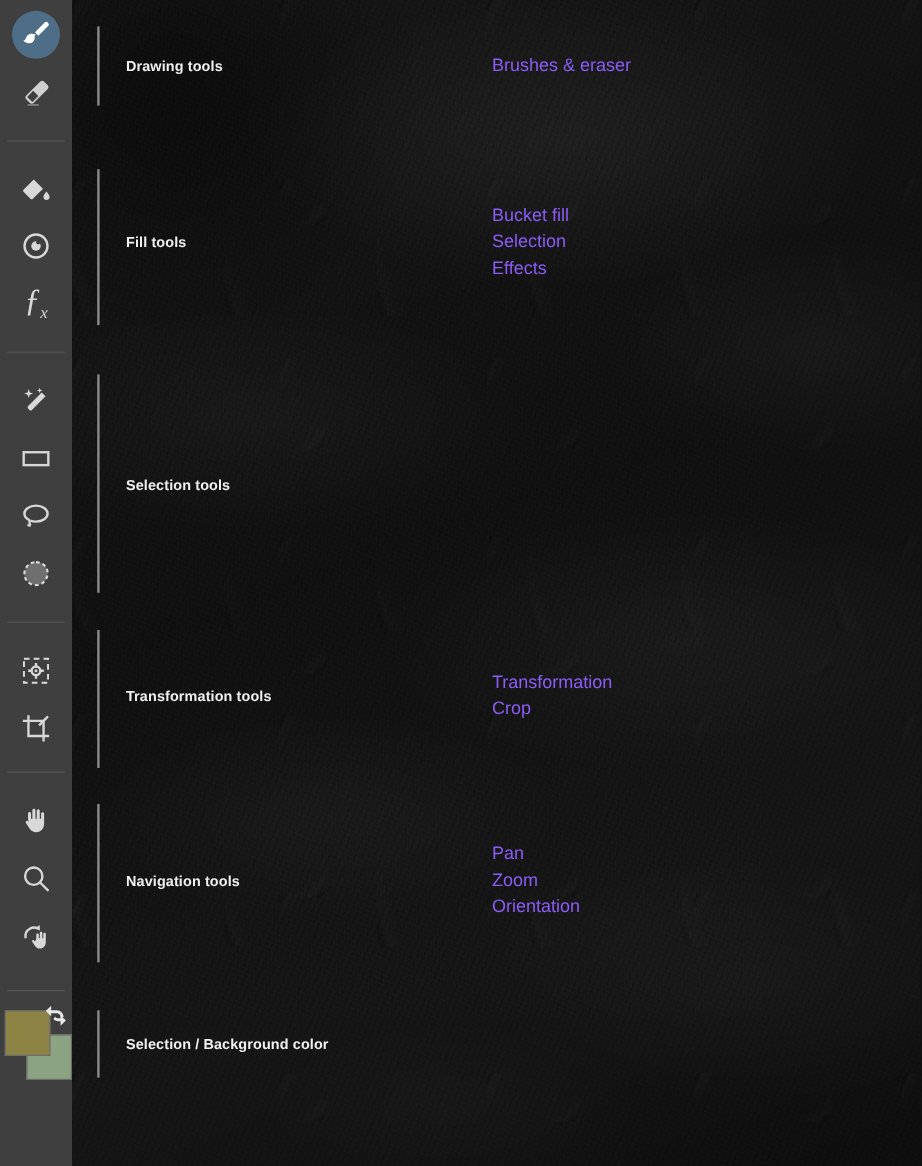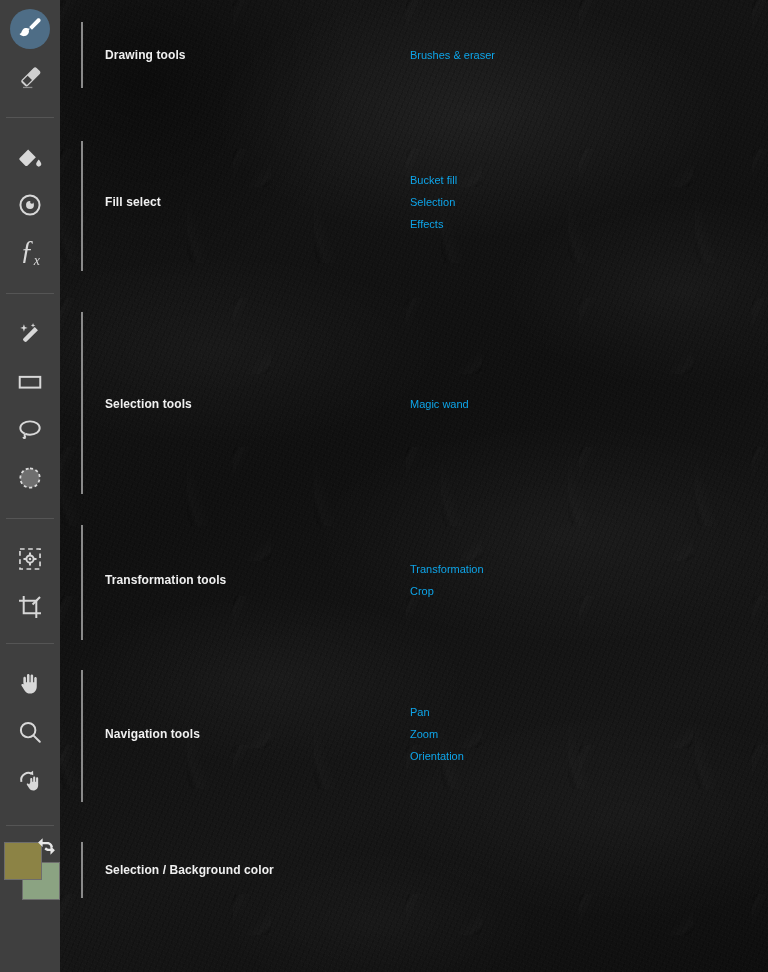--- a/index.html
+++ b/index.html
@@ -82,21 +82,21 @@
     background:#8a8a8a;
   }
   .row-label {
     position:absolute; left:45px;
     font-size:12px; font-weight:bold; color:#f0f0f0;
     letter-spacing:.1px; white-space:nowrap;
     transform:translateY(-50%);
   }
   .row-items {
     position:absolute; left:350px;
-    font-size:11px; color:#0ea5e9; line-height:22px;
+    font-size:15px; color:#8b5cf6; line-height:22px;
     transform:translateY(-50%);
   }
   .row-items div { white-space:nowrap; }
 </style>
 </head>
 <body>
 
 <div id="app">
 
   <div class="paper"></div>
@@ -226,33 +226,32 @@
   <div class="row">
     <div class="rule" style="top:22px; height:66px;"></div>
     <div class="row-label" style="top:55px">Drawing tools</div>
     <div class="row-items" style="top:55px">
       <div>Brushes &amp; eraser</div>
     </div>
   </div>
 
   <div class="row">
     <div class="rule" style="top:141px; height:130px;"></div>
-    <div class="row-label" style="top:202px">Fill select</div>
+    <div class="row-label" style="top:202px">Fill tools</div>
     <div class="row-items" style="top:202px">
       <div>Bucket fill</div>
       <div>Selection</div>
       <div>Effects</div>
     </div>
   </div>
 
   <div class="row">
     <div class="rule" style="top:312px; height:182px;"></div>
     <div class="row-label" style="top:404px">Selection tools</div>
     <div class="row-items" style="top:404px">
-      <div>Magic wand</div>
     </div>
   </div>
 
   <div class="row">
     <div class="rule" style="top:525px; height:115px;"></div>
     <div class="row-label" style="top:580px">Transformation tools</div>
     <div class="row-items" style="top:580px">
       <div>Transformation</div>
       <div>Crop</div>
     </div>

